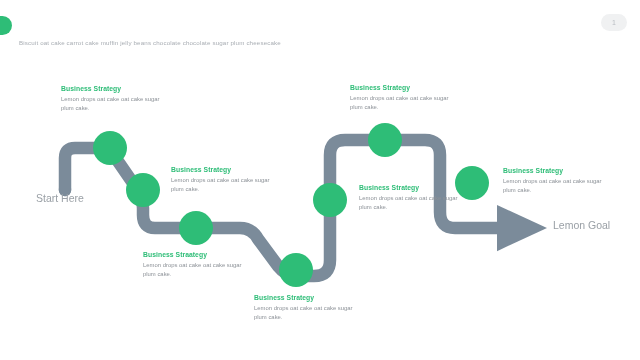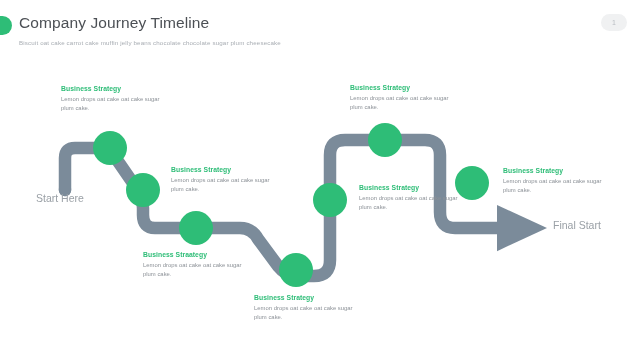--- a/index.html
+++ b/index.html
@@ -107,21 +107,20 @@
     white-space: nowrap;
   }
   #start-here-label { left: 36px; top: 192px; }
   #final-goal-label { left: 553px; top: 219px; }
 </style>
 </head>
 <body>
 
 <div id="header">
   <div id="title-accent"></div>
-  <div id="page-title">Company Journey Timeline</div>
   <div id="page-subtitle">Biscuit oat cake carrot cake muffin jelly beans chocolate chocolate sugar plum cheesecake</div>
   <div id="page-badge">1</div>
 </div>
 
 <div id="timeline-stage">
 
   <svg id="timeline-path-svg" viewBox="0 0 640 360">
     <defs>
       <marker id="arrow-head" markerWidth="4.2" markerHeight="4.2" refX="1.6" refY="2.1" orient="auto" markerUnits="strokeWidth">
         <path d="M0,0.25 L4.0,2.1 L0,3.95 Z" fill="#7b8b9a"></path>
@@ -148,21 +147,21 @@
              L 330,155
              Q 330,140 345,140
              L 425,140
              Q 440,140 440,155
              L 440,212
              Q 440,228 455,228
              L 517,228" fill="none" stroke="#7b8b9a" stroke-width="12.5" stroke-linecap="round" stroke-linejoin="round" marker-end="url(#arrow-head)"></path>
   </svg>
 
   <div class="endpoint-label" id="start-here-label">Start Here</div>
-  <div class="endpoint-label" id="final-goal-label">Final Start</div>
+  <div class="endpoint-label" id="final-goal-label">Lemon Goal</div>
 
   <div class="node-dot" style="left:110px; top:148px;"></div>
   <div class="node-dot" style="left:143px; top:190px;"></div>
   <div class="node-dot" style="left:196px; top:228px;"></div>
   <div class="node-dot" style="left:296px; top:270px;"></div>
   <div class="node-dot" style="left:330px; top:200px;"></div>
   <div class="node-dot" style="left:385px; top:140px;"></div>
   <div class="node-dot" style="left:472px; top:183px;"></div>
 
   <div class="node-text" style="left:61px; top:85px;">

